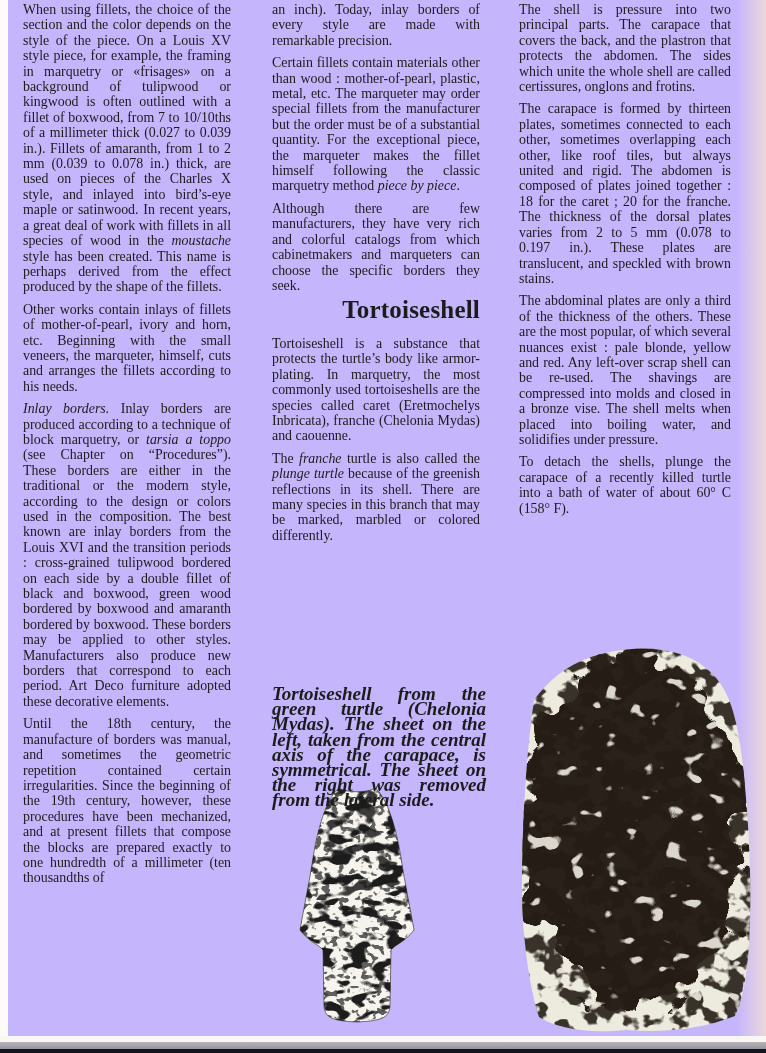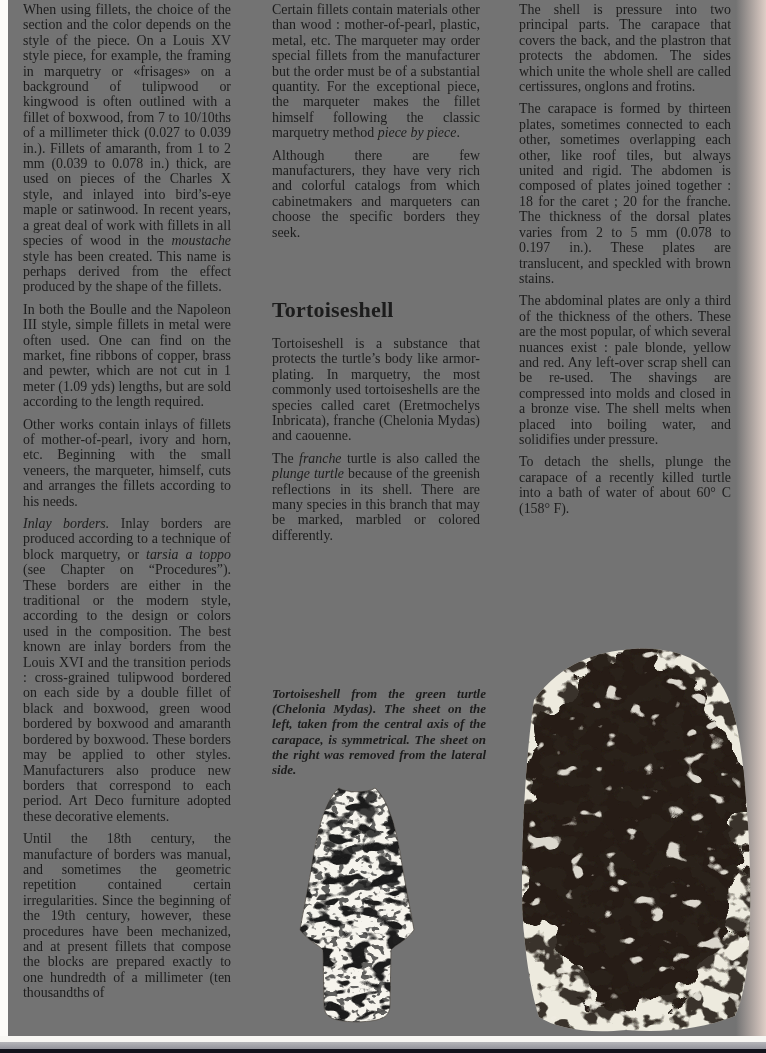--- a/index.html
+++ b/index.html
@@ -1,64 +1,64 @@
 <!DOCTYPE html>
 <html><head>
 <meta charset="utf-8">
 <style>
   html,body{margin:0;padding:0;background:#888;}
   .page{
     position:relative;width:766px;height:1053px;overflow:hidden;
-    background:#737373;
+    background:#c4b5fd;
     font-family:"Liberation Serif","DejaVu Serif",serif;
     color:#1c1c1c;
   }
   .edge-left{position:absolute;left:0;top:0;width:8px;height:1042px;background:#fcfbf8;}
   .edge-right{position:absolute;right:0;top:0;width:30px;height:1042px;
     background:linear-gradient(to right, rgba(242,226,219,0), rgba(242,222,213,0.85));}
   .edge-bottom-white{position:absolute;left:0;top:1036px;width:766px;height:6px;background:#f8f7f3;}
   .edge-bottom-gray{position:absolute;left:0;top:1042px;width:766px;height:7px;
     background:linear-gradient(#b6b6ba,#94949b);}
   .edge-bottom-dark{position:absolute;left:0;top:1049px;width:766px;height:4px;background:#14141c;}
 
   .col{position:absolute;text-align:justify;font-size:13.9px;line-height:15.4px;z-index:2;}
   .col p{margin:0 0 7px 0;}
   .col-left{left:23px;top:2px;width:208px;}
   .col-middle-top{left:272px;top:2px;width:208px;}
   .col-middle-main{left:272px;top:298px;width:208px;}
   .col-right{left:519px;top:2px;width:212px;}
   h2.section-heading{
-    font-size:22px;line-height:24px;font-weight:bold;margin:0 0 14px 0;
-    text-align:left;letter-spacing:0.2px;
+    font-size:25px;line-height:24px;font-weight:bold;margin:0 0 14px 0;
+    text-align:right;letter-spacing:0.2px;
   }
   .caption{
     left:272px;top:686px;width:214px;
-    font-style:italic;font-weight:bold;font-size:13px;line-height:15.2px;
+    font-style:italic;font-weight:bold;font-size:19px;line-height:15.2px;
   }
   .fig{position:absolute;margin:0;z-index:1;}
   .fig-symmetrical{left:277px;top:780px;width:160px;height:258px;}
   .fig-lateral{left:504px;top:636px;width:252px;height:400px;}
 </style>
 </head>
 <body>
 
 <div class="page">
 
   <div class="edge-left"></div>
   <div class="edge-right"></div>
 
   <div class="col col-left">
     <p>When using fillets, the choice of the section and the color depends on the style of the piece. On a Louis XV style piece, for example, the framing in marquetry or «frisages» on a background of tulipwood or kingwood is often outlined with a fillet of boxwood, from 7 to 10/10ths of a millimeter thick (0.027 to 0.039 in.). Fillets of amaranth, from 1 to 2 mm (0.039 to 0.078 in.) thick, are used on pieces of the Charles X style, and inlayed into bird’s-eye maple or satinwood. In recent years, a great deal of work with fillets in all species of wood in the <i>moustache</i> style has been created. This name is perhaps derived from the effect produced by the shape of the fillets.</p>
-    <p>In both the Boulle and the Napoleon III style, simple fillets in metal were often used. One can find on the market, fine ribbons of copper, brass and pewter, which are not cut in 1 meter (1.09 yds) lengths, but are sold according to the length required.</p>
     <p>Other works contain inlays of fillets of mother-of-pearl, ivory and horn, etc. Beginning with the small veneers, the marqueter, himself, cuts and arranges the fillets according to his needs.</p>
     <p><i>Inlay borders.</i> Inlay borders are produced according to a technique of block marquetry, or <i>tarsia a toppo</i> (see Chapter on “Procedures”). These borders are either in the traditional or the modern style, according to the design or colors used in the composition. The best known are inlay borders from the Louis XVI and the transition periods : cross-grained tulipwood bordered on each side by a double fillet of black and boxwood, green wood bordered by boxwood and amaranth bordered by boxwood. These borders may be applied to other styles. Manufacturers also produce new borders that correspond to each period. Art Deco furniture adopted these decorative elements.</p>
     <p>Until the 18th century, the manufacture of borders was manual, and sometimes the geometric repetition contained certain irregularities. Since the beginning of the 19th century, however, these procedures have been mechanized, and at present fillets that compose the blocks are prepared exactly to one hundredth of a millimeter (ten thousandths of</p>
   </div>
 
   <div class="col col-middle-top">
+    <p>an inch). Today, inlay borders of every style are made with remarkable precision.</p>
     <p>Certain fillets contain materials other than wood : mother-of-pearl, plastic, metal, etc. The marqueter may order special fillets from the manufacturer but the order must be of a substantial quantity. For the exceptional piece, the marqueter makes the fillet himself following the classic marquetry method <i>piece by piece</i>.</p>
     <p>Although there are few manufacturers, they have very rich and colorful catalogs from which cabinetmakers and marqueters can choose the specific borders they seek.</p>
   </div>
 
   <div class="col col-middle-main">
     <h2 class="section-heading">Tortoiseshell</h2>
     <p>Tortoiseshell is a substance that protects the turtle’s body like armor-plating. In marquetry, the most commonly used tortoiseshells are the species called caret (Eretmochelys Inbricata), franche (Chelonia Mydas) and caouenne.</p>
     <p>The <i>franche</i> turtle is also called the <i>plunge turtle</i> because of the greenish reflections in its shell. There are many species in this branch that may be marked, marbled or colored differently.</p>
   </div>
 

